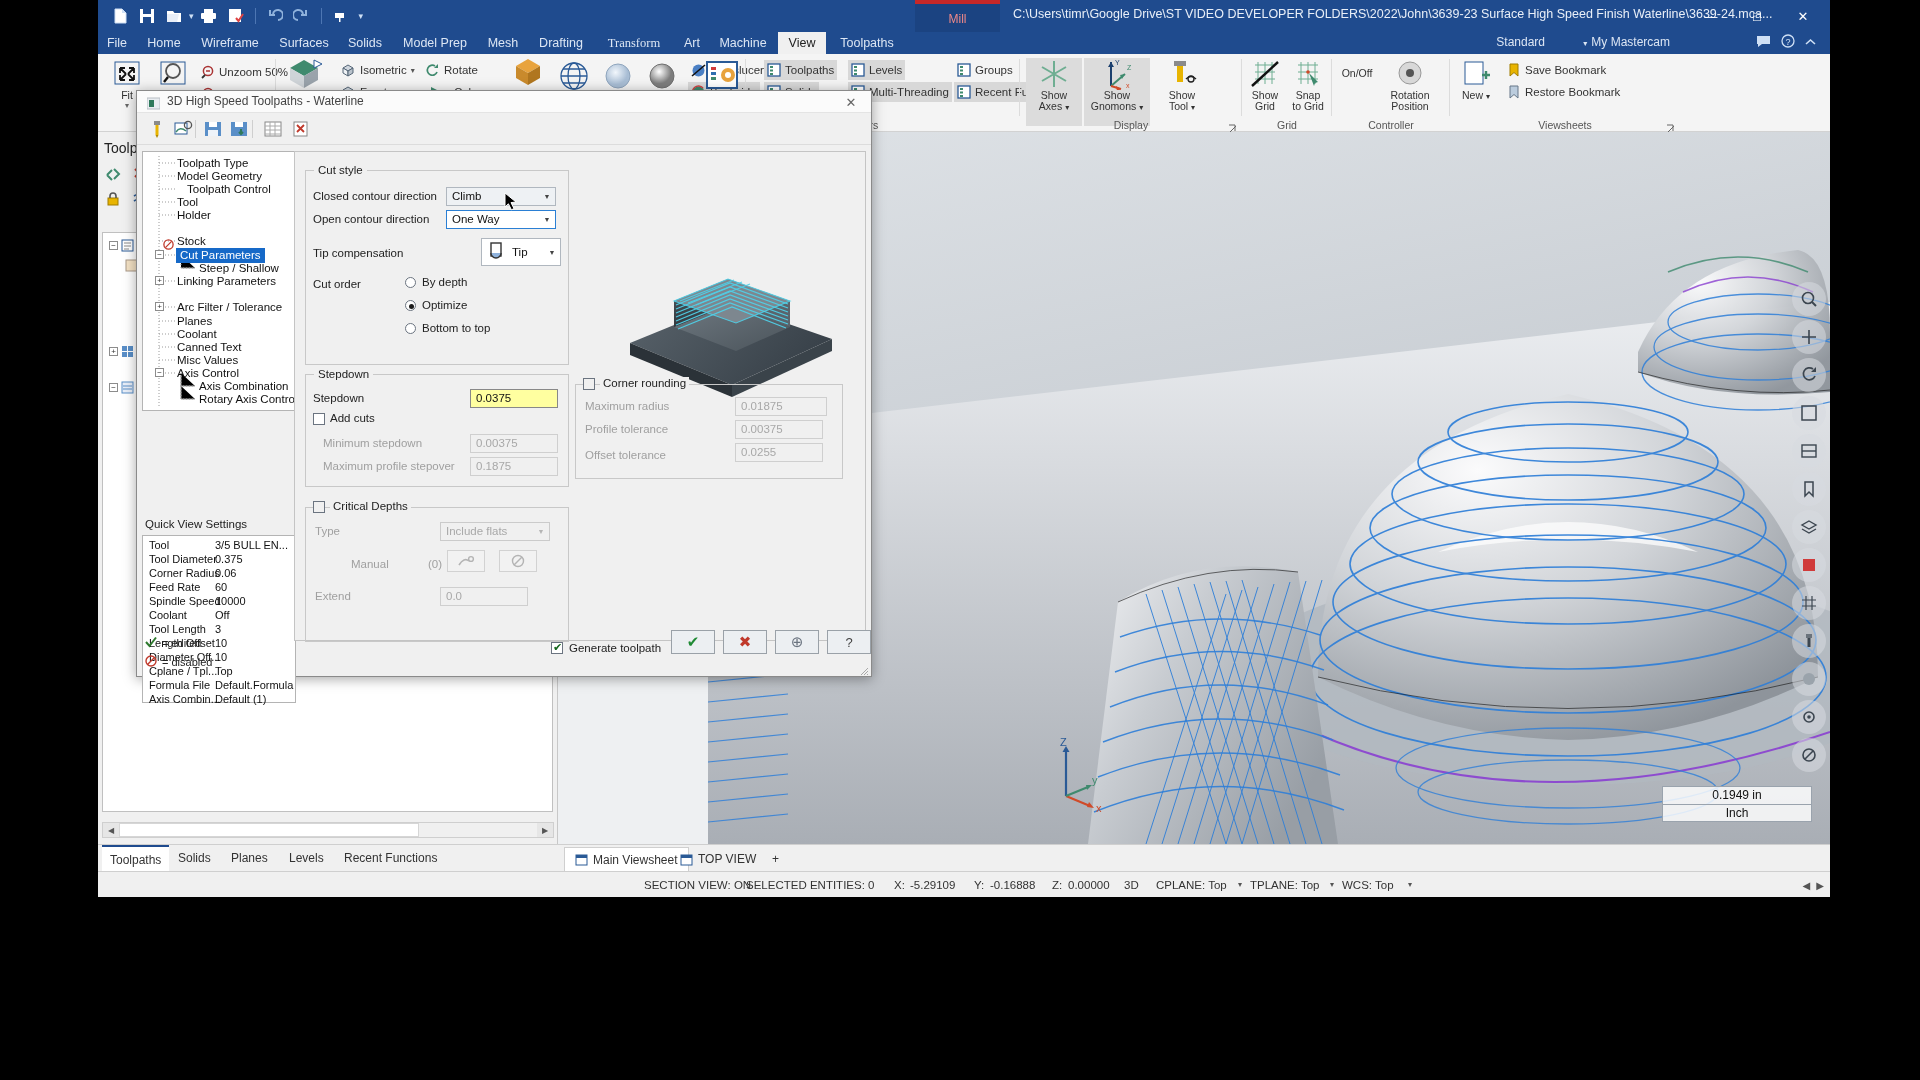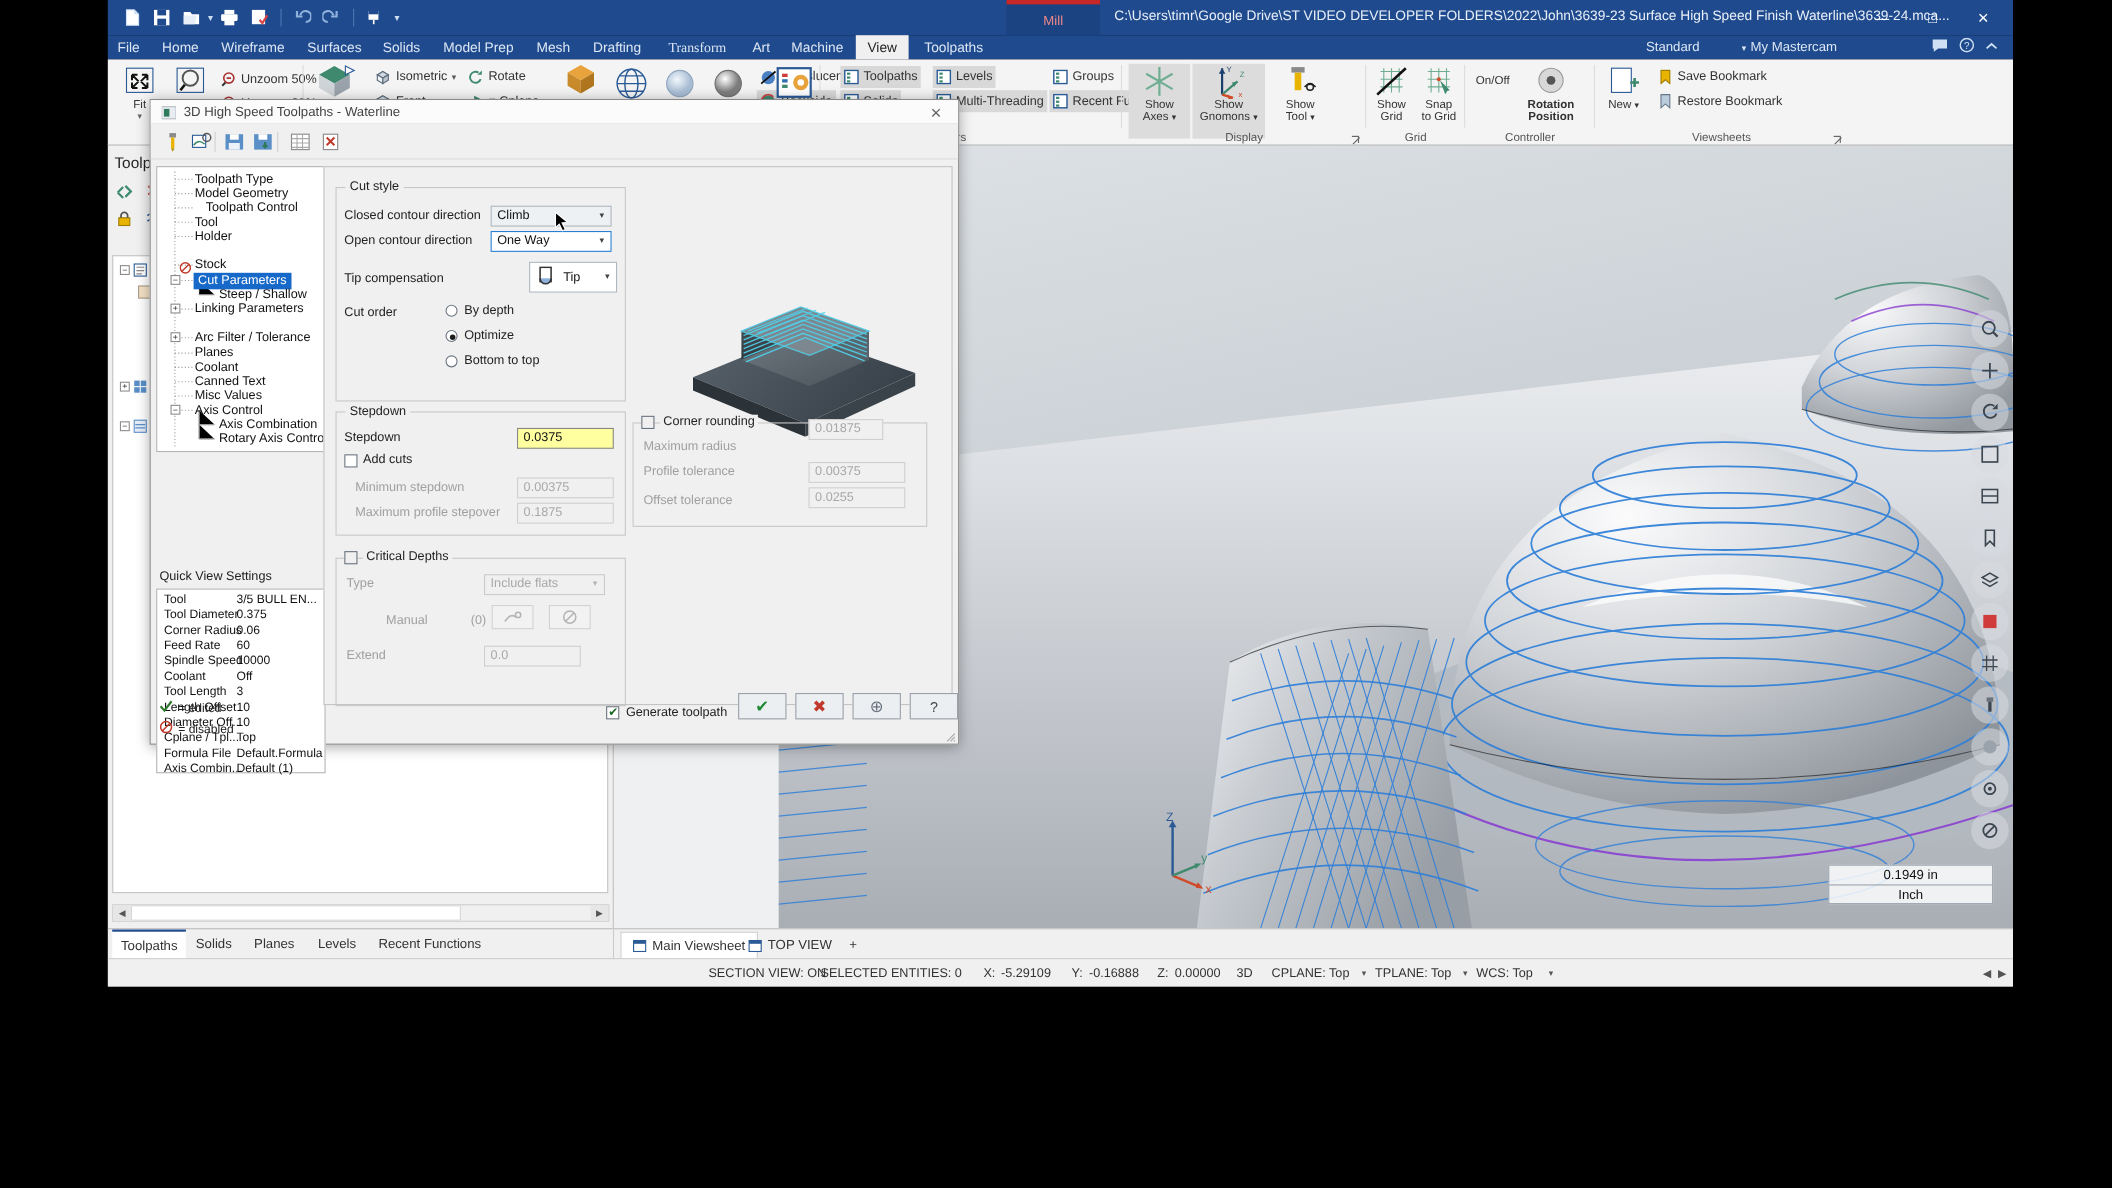--- a/index.html
+++ b/index.html
@@ -604,21 +604,21 @@
         <div class="tx">to Grid</div>
       </div>
       <div class="glabel">Grid</div>
       <div class="gsep"></div>
     </div>
 
     <div class="rgroup" style="left:1234px;width:118px;">
       <div class="bigbtn" style="left:2px;top:14px;width:46px;">
         <div class="tx">On/Off</div>
       </div>
-      <div class="bigbtn" style="left:48px;top:4px;width:60px;font-weight:bold;">
+      <div class="bigbtn" style="left:48px;top:4px;width:60px;">
         <div class="ic">
           <svg width="34" height="32" viewBox="0 0 34 32">
               <circle cx="17" cy="15" r="11" fill="#d8d8d8" stroke="#999"></circle>
               <circle cx="17" cy="15" r="4" fill="#555"></circle>
             </svg>
         </div>
         <div class="tx">Rotation</div>
         <div class="tx">Position</div>
       </div>
       <div class="glabel">Controller</div>
@@ -1263,21 +1263,21 @@
       <div class="lbl dim" style="left:28px;top:308px;">Maximum profile stepover</div>
       <div class="tbox dimmed" style="left:175px;top:305px;width:88px;">
         <span class="txt">0.1875</span>
       </div>
 
       <div class="gbox" style="left:280px;top:232px;width:268px;height:95px;"></div>
       <div class="chk" style="left:288px;top:226px;background:#f0f0f0;"></div>
       <div class="lbl" style="left:305px;top:225px;background:#f0f0f0;padding:0 3px;">Corner rounding</div>
 
       <div class="lbl dim" style="left:290px;top:248px;">Maximum radius</div>
-      <div class="tbox dimmed" style="left:440px;top:229px;width:68px;">
+      <div class="tbox dimmed" style="left:440px;top:245px;width:92px;">
         <span class="txt">0.01875</span>
       </div>
 
       <div class="lbl dim" style="left:290px;top:271px;">Profile tolerance</div>
       <div class="tbox dimmed" style="left:440px;top:268px;width:88px;">
         <span class="txt">0.00375</span>
       </div>
 
       <div class="lbl dim" style="left:290px;top:297px;">Offset tolerance</div>
       <div class="tbox dimmed" style="left:440px;top:291px;width:88px;">

